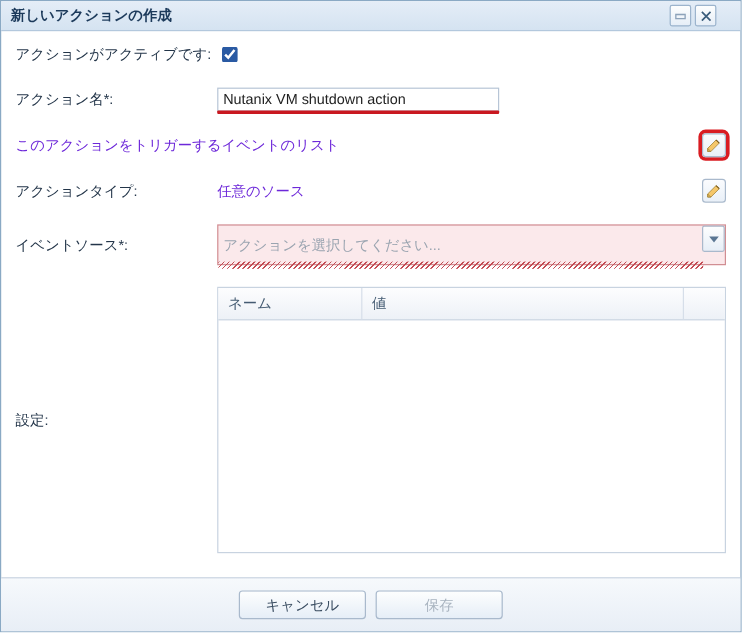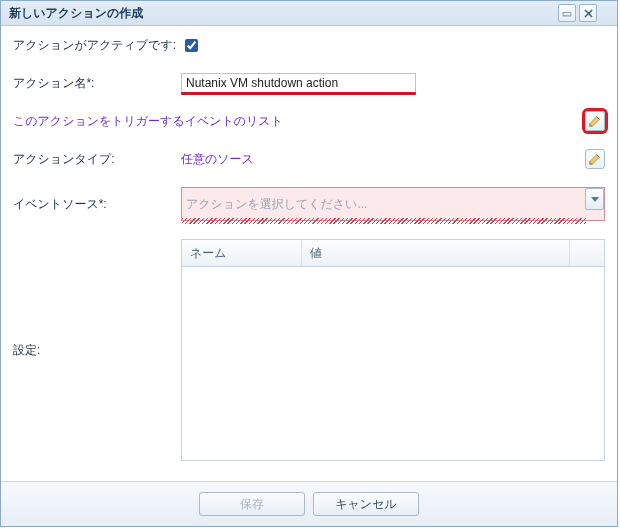--- a/index.html
+++ b/index.html
@@ -281,17 +281,17 @@
           <div class="grid-col value">値</div>
           <div class="grid-col" style="width:34px;border-right:none;"></div>
         </div>
         <div class="grid-body"></div>
       </div>
     </div>
 
   </div>
 
   <div class="footer">
+    <div class="btn">キャンセル</div>
     <div class="btn disabled">保存</div>
-    <div class="btn">キャンセル</div>
   </div>
 
 </div>
 
 </body></html>

